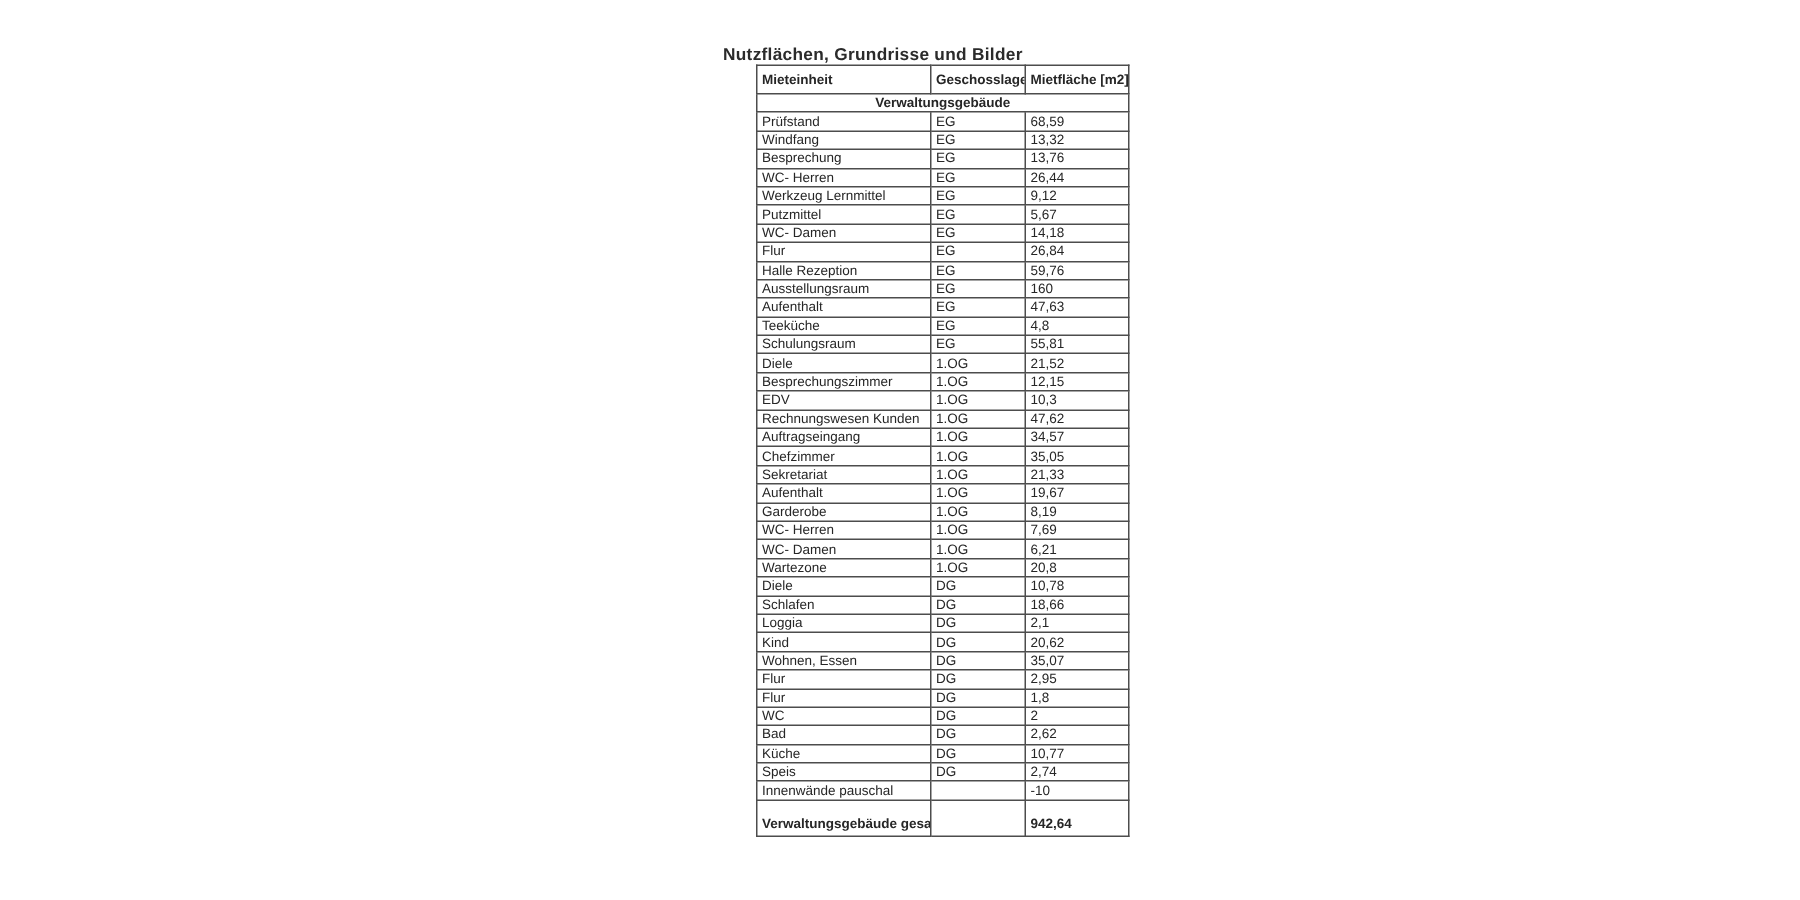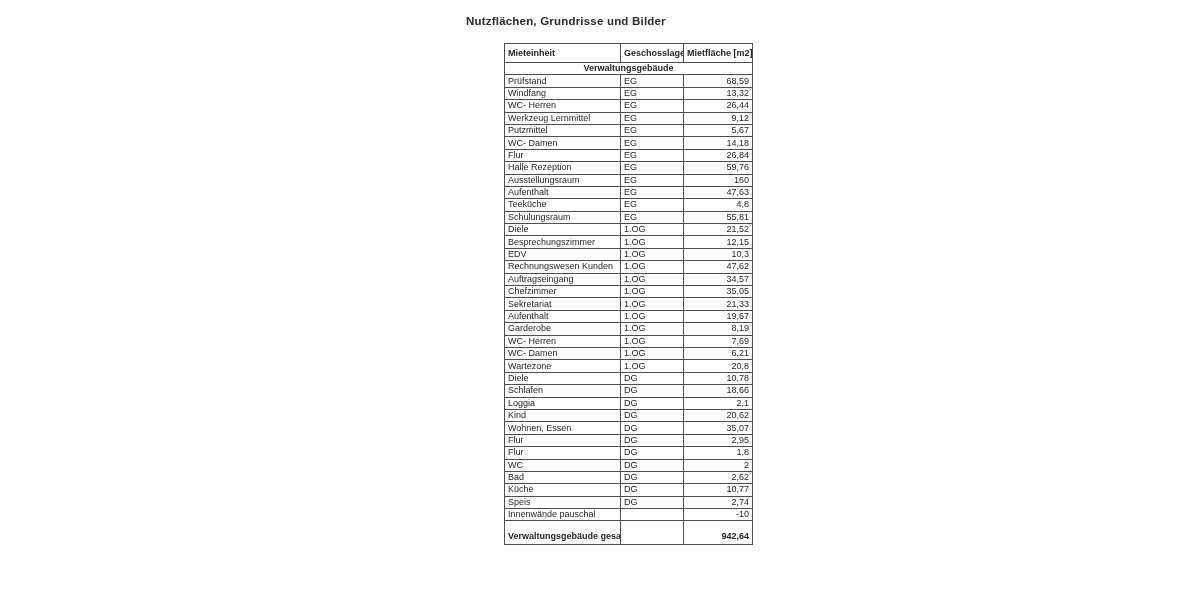--- a/index.html
+++ b/index.html
@@ -12,21 +12,21 @@
     position: relative;
     width: 1200px;
     height: 600px;
     background: #ffffff;
     overflow: hidden;
   }
   .title {
     position: absolute;
     left: 430px;
     top: 15px;
-    margin: 0;
+    margin: 16px;
     font-size: 11.5px;
     font-weight: bold;
     color: #2b2b2b;
     letter-spacing: 0.2px;
     white-space: nowrap;
     padding-left: 36px;
   }
   table.area-table {
     position: absolute;
     left: 487px;
@@ -56,21 +56,21 @@
   table.area-table tr.header-row th {
     height: 18px;
     font-weight: bold;
     vertical-align: middle;
   }
   table.area-table tr.section-row td {
     text-align: center;
     font-weight: bold;
   }
   table.area-table td.num {
-    text-align: right;
+    text-align: left;
   }
   table.area-table tr.total-row td {
     height: 21px;
     vertical-align: bottom;
     font-weight: bold;
     padding-bottom: 2px;
   }
 </style>
 </head>
 <body>
@@ -100,20 +100,25 @@
           <td>Prüfstand</td>
           <td>EG</td>
           <td class="num">68,59</td>
         </tr>
         <tr>
           <td>Windfang</td>
           <td>EG</td>
           <td class="num">13,32</td>
         </tr>
         <tr>
+          <td>Besprechung</td>
+          <td>EG</td>
+          <td class="num">13,76</td>
+        </tr>
+        <tr>
           <td>WC- Herren</td>
           <td>EG</td>
           <td class="num">26,44</td>
         </tr>
         <tr>
           <td>Werkzeug Lernmittel</td>
           <td>EG</td>
           <td class="num">9,12</td>
         </tr>
         <tr>

